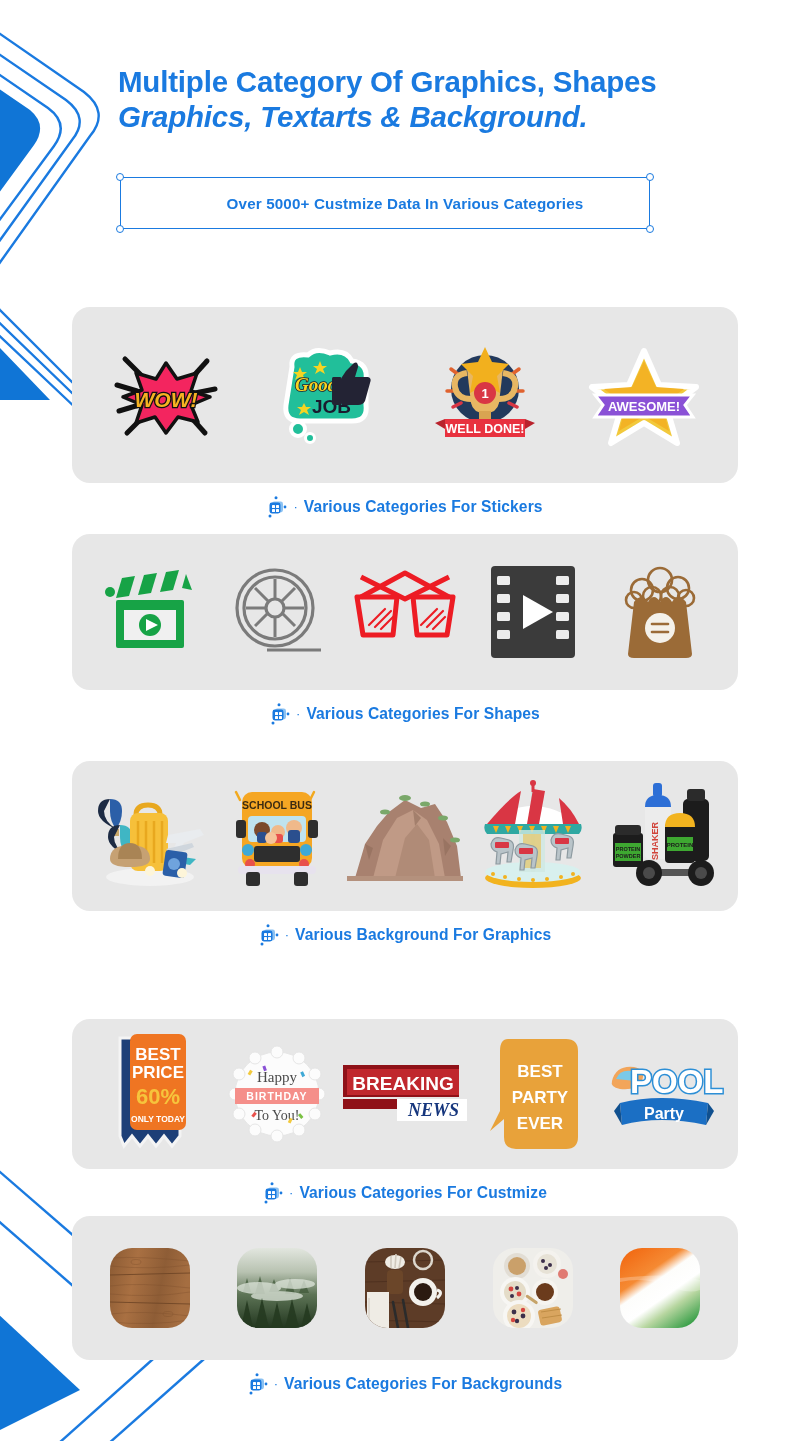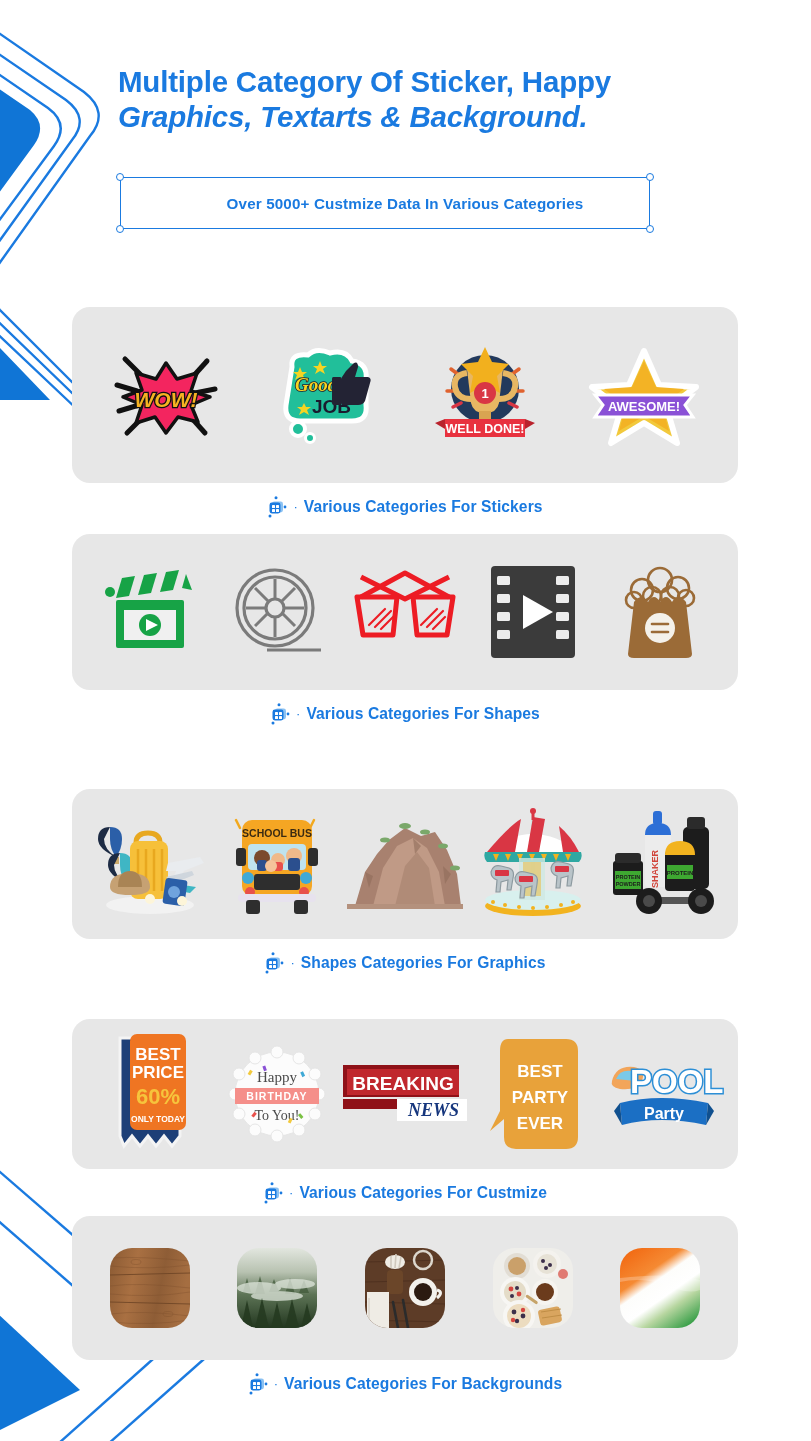--- a/index.html
+++ b/index.html
@@ -119,21 +119,21 @@
       <path d="M -20 130 L 120 260 L -20 330 Z" fill="#1075d6"></path>
       <path d="M -20 -10 L 130 120" fill="none" stroke="#1a7ae0" stroke-width="2.4"></path>
       <path d="M -20 40 L 120 162" fill="none" stroke="#1a7ae0" stroke-width="2.4"></path>
       <path d="M 80 330 L 230 196" fill="none" stroke="#1a7ae0" stroke-width="2.4"></path>
       <path d="M 130 330 L 270 206" fill="none" stroke="#1a7ae0" stroke-width="2.4"></path>
     </svg>
   </div>
 
   <div class="header">
     <h1 class="headline">
-      <span>Multiple Category Of Sticker, Happy</span>
+      <span>Multiple Category Of Graphics, Shapes</span>
       <span class="l2">Graphics, Textarts &amp; Background.</span>
     </h1>
   </div>
 
   <div class="badge-wrap">
     <div class="badge-box"></div>
     <div class="badge-text">Over 5000+ Custmize Data In Various Categories</div>
     <span class="handle tl"></span>
     <span class="handle tr"></span>
     <span class="handle bl"></span>
@@ -348,21 +348,21 @@
             <circle cx="9" cy="1.8" r="1.5" fill="#1a7ae0"></circle>
             <circle cx="3" cy="20" r="1.5" fill="#1a7ae0"></circle>
             <circle cx="18" cy="11" r="1.4" fill="#1a7ae0"></circle>
           </svg>
         </span>
         <span class="caption-dot">·</span>
         <span class="caption-text">Various Categories For Shapes</span>
       </div>
     </div>
 
-    <div class="section" style="top:789px;">
+    <div class="section" style="top:761px;">
       <div class="strip" style="height:150px;">
 
         <div class="cell">
           <svg width="116" height="110" viewBox="0 0 116 110">
             <ellipse cx="58" cy="96" rx="44" ry="9" fill="#f2f2f2"></ellipse>
             <g>
                 <path d="M18 18 Q30 18 30 30 Q30 40 24 48 Q18 40 18 30 Z" fill="#2b5fa8"></path>
                <path d="M18 18 Q6 18 6 30 Q6 40 24 48 Q12 40 12 30 Z" fill="#1d2b44"></path>
                <rect x="21" y="48" width="6" height="7" fill="#caa96a"></rect>
               </g>
@@ -529,21 +529,21 @@
               <rect x="9" y="9" width="3" height="3" rx="0.6"></rect>
               <rect x="5" y="13" width="3" height="3" rx="0.6"></rect>
               <rect x="9" y="13" width="3" height="3" rx="0.6"></rect>
               </g>
             <circle cx="9" cy="1.8" r="1.5" fill="#1a7ae0"></circle>
             <circle cx="3" cy="20" r="1.5" fill="#1a7ae0"></circle>
             <circle cx="18" cy="11" r="1.4" fill="#1a7ae0"></circle>
           </svg>
         </span>
         <span class="caption-dot">·</span>
-        <span class="caption-text">Shapes Categories For Graphics</span>
+        <span class="caption-text">Various Background For Graphics</span>
       </div>
     </div>
 
     <div class="section" style="top:988px;">
       <div class="strip" style="height:150px;margin-top:31px;">
 
         <div class="cell">
           <svg width="92" height="124" viewBox="0 0 92 124">
             <path d="M16 6 L76 6 L76 104 L68 114 L60 104 L52 114 L44 104 L36 114 L28 104 L20 114 L16 104 Z" fill="#1d3f77" stroke="#f4f4f4" stroke-width="3"></path>
             <rect x="26" y="2" width="56" height="96" rx="7" fill="#ef7522"></rect>

